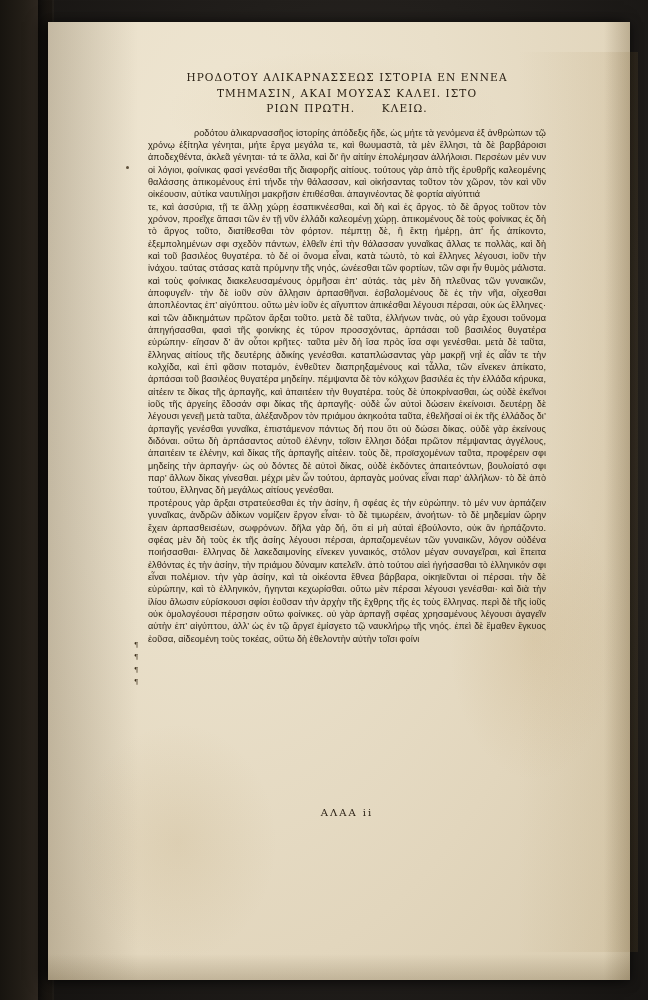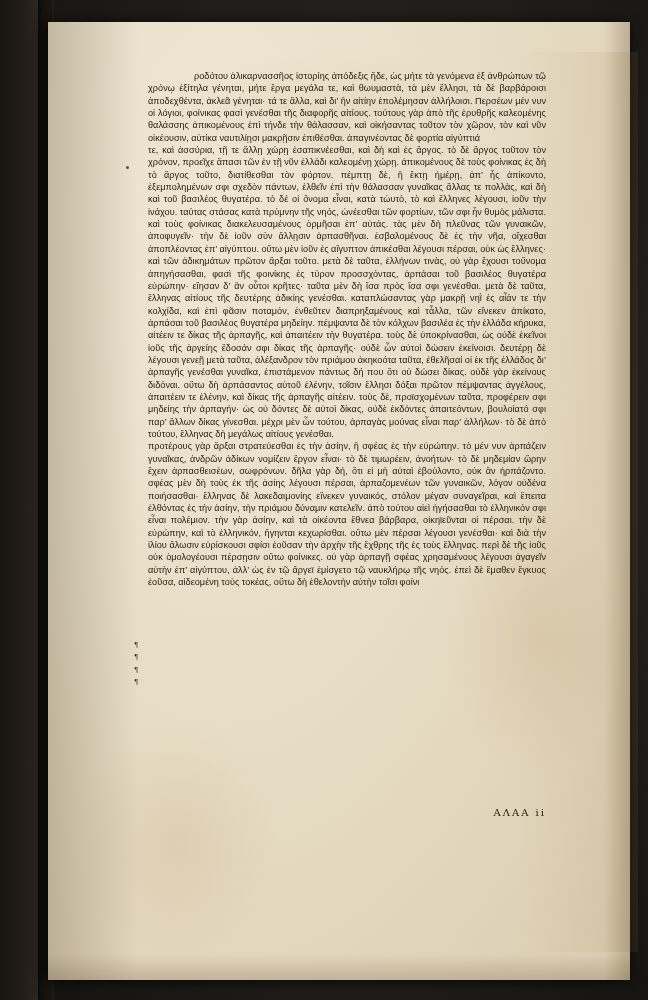--- a/index.html
+++ b/index.html
@@ -119,21 +119,21 @@
     color: #3a2c18;
     font-family: "DejaVu Serif", serif;
   }
   .margin-marks span { display: block; }
   
   .signature {
     position: absolute;
     left: 100px;
     top: 785px;
     width: 398px;
-    text-align: right;
+    text-align: center;
     font-family: "DejaVu Serif", serif;
     font-size: 10px;
     letter-spacing: 2px;
     color: #2a2014;
   }
   
   .inkdot {
     position: absolute;
     left: 78px;
     top: 144px;
@@ -182,20 +182,25 @@
     <div class="inkdot"></div>
 
     <div class="margin-marks">
       <span>¶</span>
       <span>¶</span>
       <span>¶</span>
       <span>¶</span>
     </div>
 
     <div class="textblock">
+      <div class="heading">
+        <div>ΗΡΟΔΟΤΟΥ ΑΛΙΚΑΡΝΑΣΣΕΩΣ ΙΣΤΟΡΙΑ ΕΝ ΕΝΝΕΑ</div>
+        <div>ΤΜΗΜΑΣΙΝ, ΑΚΑΙ ΜΟΥΣΑΣ ΚΑΛΕΙ. ΙΣΤΟ</div>
+        <div>ΡΙΩΝ ΠΡΩΤΗ.      ΚΛΕΙΩ.</div>
+      </div>
       <div class="body">
         <p class="firstpar">ροδότου ἁλικαρνασσῆος ἱστορίης ἀπόδεξις ἥδε, ὡς μήτε τὰ γενόμενα ἐξ ἀνθρώπων τῷ χρόνῳ ἐξίτηλα γένηται, μήτε ἔργα μεγάλα τε, καὶ θωυμαστὰ, τὰ μὲν ἕλλησι, τὰ δὲ βαρβάροισι ἀποδεχθέντα, ἀκλεᾶ γένηται· τά τε ἄλλα, καὶ δι’ ἣν αἰτίην ἐπολέμησαν ἀλλήλοισι. Περσέων μέν νυν οἱ λόγιοι, φοίνικας φασὶ γενέσθαι τῆς διαφορῆς αἰτίους. τούτους γὰρ ἀπὸ τῆς ἐρυθρῆς καλεομένης θαλάσσης ἀπικομένους ἐπὶ τήνδε τὴν θάλασσαν, καὶ οἰκήσαντας τοῦτον τὸν χῶρον, τὸν καὶ νῦν οἰκέουσιν, αὐτίκα ναυτιλίῃσι μακρῇσιν ἐπιθέσθαι. ἀπαγινέοντας δὲ φορτία αἰγύπτιά</p>
         <p>τε, καὶ ἀσσύρια, τῇ τε ἄλλῃ χώρῃ ἐσαπικνέεσθαι, καὶ δὴ καὶ ἐς ἄργος. τὸ δὲ ἄργος τοῦτον τὸν χρόνον, προεῖχε ἅπασι τῶν ἐν τῇ νῦν ἑλλάδι καλεομένῃ χώρῃ. ἀπικομένους δὲ τοὺς φοίνικας ἐς δὴ τὸ ἄργος τοῦτο, διατίθεσθαι τὸν φόρτον. πέμπτῃ δὲ, ἢ ἕκτῃ ἡμέρῃ, ἀπ’ ἧς ἀπίκοντο, ἐξεμπολημένων σφι σχεδὸν πάντων, ἐλθεῖν ἐπὶ τὴν θάλασσαν γυναῖκας ἄλλας τε πολλὰς, καὶ δὴ καὶ τοῦ βασιλέος θυγατέρα. τὸ δέ οἱ ὄνομα εἶναι, κατὰ τὠυτὸ, τὸ καὶ ἕλληνες λέγουσι, ἰοῦν τὴν ἰνάχου. ταύτας στάσας κατὰ πρύμνην τῆς νηός, ὠνέεσθαι τῶν φορτίων, τῶν σφι ἦν θυμὸς μάλιστα. καὶ τοὺς φοίνικας διακελευσαμένους ὁρμῆσαι ἐπ’ αὐτάς. τὰς μὲν δὴ πλεῦνας τῶν γυναικῶν, ἀποφυγεῖν· τὴν δὲ ἰοῦν σὺν ἄλλῃσιν ἁρπασθῆναι. ἐσβαλομένους δὲ ἐς τὴν νῆα, οἴχεσθαι ἀποπλέοντας ἐπ’ αἰγύπτου. οὕτω μὲν ἰοῦν ἐς αἴγυπτον ἀπικέσθαι λέγουσι πέρσαι, οὐκ ὡς ἕλληνες· καὶ τῶν ἀδικημάτων πρῶτον ἄρξαι τοῦτο. μετὰ δὲ ταῦτα, ἑλλήνων τινὰς, οὐ γὰρ ἔχουσι τοὔνομα ἀπηγήσασθαι, φασὶ τῆς φοινίκης ἐς τύρον προσσχόντας, ἁρπάσαι τοῦ βασιλέος θυγατέρα εὐρώπην· εἴησαν δ’ ἂν οὗτοι κρῆτες· ταῦτα μὲν δὴ ἴσα πρὸς ἴσα σφι γενέσθαι. μετὰ δὲ ταῦτα, ἕλληνας αἰτίους τῆς δευτέρης ἀδικίης γενέσθαι. καταπλώσαντας γὰρ μακρῇ νηῒ ἐς αἶάν τε τὴν κολχίδα, καὶ ἐπὶ φᾶσιν ποταμόν, ἐνθεῦτεν διαπρηξαμένους καὶ τἆλλα, τῶν εἵνεκεν ἀπίκατο, ἁρπάσαι τοῦ βασιλέος θυγατέρα μηδείην. πέμψαντα δὲ τὸν κόλχων βασιλέα ἐς τὴν ἑλλάδα κήρυκα, αἰτέειν τε δίκας τῆς ἁρπαγῆς, καὶ ἀπαιτέειν τὴν θυγατέρα. τοὺς δὲ ὑποκρίνασθαι, ὡς οὐδὲ ἐκεῖνοι ἰοῦς τῆς ἀργείης ἔδοσάν σφι δίκας τῆς ἁρπαγῆς· οὐδὲ ὦν αὐτοὶ δώσειν ἐκείνοισι. δευτέρῃ δὲ λέγουσι γενεῇ μετὰ ταῦτα, ἀλέξανδρον τὸν πριάμου ἀκηκοότα ταῦτα, ἐθελῆσαί οἱ ἐκ τῆς ἑλλάδος δι’ ἁρπαγῆς γενέσθαι γυναῖκα, ἐπιστάμενον πάντως δή που ὅτι οὐ δώσει δίκας. οὐδὲ γὰρ ἐκείνους διδόναι. οὕτω δὴ ἁρπάσαντος αὐτοῦ ἑλένην, τοῖσιν ἕλλησι δόξαι πρῶτον πέμψαντας ἀγγέλους, ἀπαιτέειν τε ἑλένην, καὶ δίκας τῆς ἁρπαγῆς αἰτέειν. τοὺς δὲ, προϊσχομένων ταῦτα, προφέρειν σφι μηδείης τὴν ἁρπαγήν· ὡς οὐ δόντες δὲ αὐτοὶ δίκας, οὐδὲ ἐκδόντες ἀπαιτεόντων, βουλοίατό σφι παρ’ ἄλλων δίκας γίνεσθαι. μέχρι μὲν ὦν τούτου, ἁρπαγὰς μούνας εἶναι παρ’ ἀλλήλων· τὸ δὲ ἀπὸ τούτου, ἕλληνας δὴ μεγάλως αἰτίους γενέσθαι.</p>
         <p>προτέρους γὰρ ἄρξαι στρατεύεσθαι ἐς τὴν ἀσίην, ἢ σφέας ἐς τὴν εὐρώπην. τὸ μέν νυν ἁρπάζειν γυναῖκας, ἀνδρῶν ἀδίκων νομίζειν ἔργον εἶναι· τὸ δὲ τιμωρέειν, ἀνοήτων· τὸ δὲ μηδεμίαν ὤρην ἔχειν ἁρπασθεισέων, σωφρόνων. δῆλα γὰρ δή, ὅτι εἰ μὴ αὐταὶ ἐβούλοντο, οὐκ ἂν ἡρπάζοντο. σφέας μὲν δὴ τοὺς ἐκ τῆς ἀσίης λέγουσι πέρσαι, ἁρπαζομενέων τῶν γυναικῶν, λόγον οὐδένα ποιήσασθαι· ἕλληνας δὲ λακεδαιμονίης εἵνεκεν γυναικός, στόλον μέγαν συναγεῖραι, καὶ ἔπειτα ἐλθόντας ἐς τὴν ἀσίην, τὴν πριάμου δύναμιν κατελεῖν. ἀπὸ τούτου αἰεὶ ἡγήσασθαι τὸ ἑλληνικόν σφι εἶναι πολέμιον. τὴν γὰρ ἀσίην, καὶ τὰ οἰκέοντα ἔθνεα βάρβαρα, οἰκηϊεῦνται οἱ πέρσαι. τὴν δὲ εὐρώπην, καὶ τὸ ἑλληνικόν, ἥγηνται κεχωρίσθαι. οὕτω μὲν πέρσαι λέγουσι γενέσθαι· καὶ διὰ τὴν ἰλίου ἅλωσιν εὑρίσκουσι σφίσι ἐοῦσαν τὴν ἀρχὴν τῆς ἔχθρης τῆς ἐς τοὺς ἕλληνας. περὶ δὲ τῆς ἰοῦς οὐκ ὁμολογέουσι πέρσῃσιν οὕτω φοίνικες. οὐ γὰρ ἁρπαγῇ σφέας χρησαμένους λέγουσι ἀγαγεῖν αὐτὴν ἐπ’ αἰγύπτου, ἀλλ’ ὡς ἐν τῷ ἄργεϊ ἐμίσγετο τῷ ναυκλήρῳ τῆς νηός. ἐπεὶ δὲ ἔμαθεν ἔγκυος ἐοῦσα, αἰδεομένη τοὺς τοκέας, οὕτω δὴ ἐθελοντὴν αὐτὴν τοῖσι φοίνι</p>
       </div>
     </div>
 
     <div class="signature">ΑΛΑΑ  ii</div>
   </div>
 </div>

